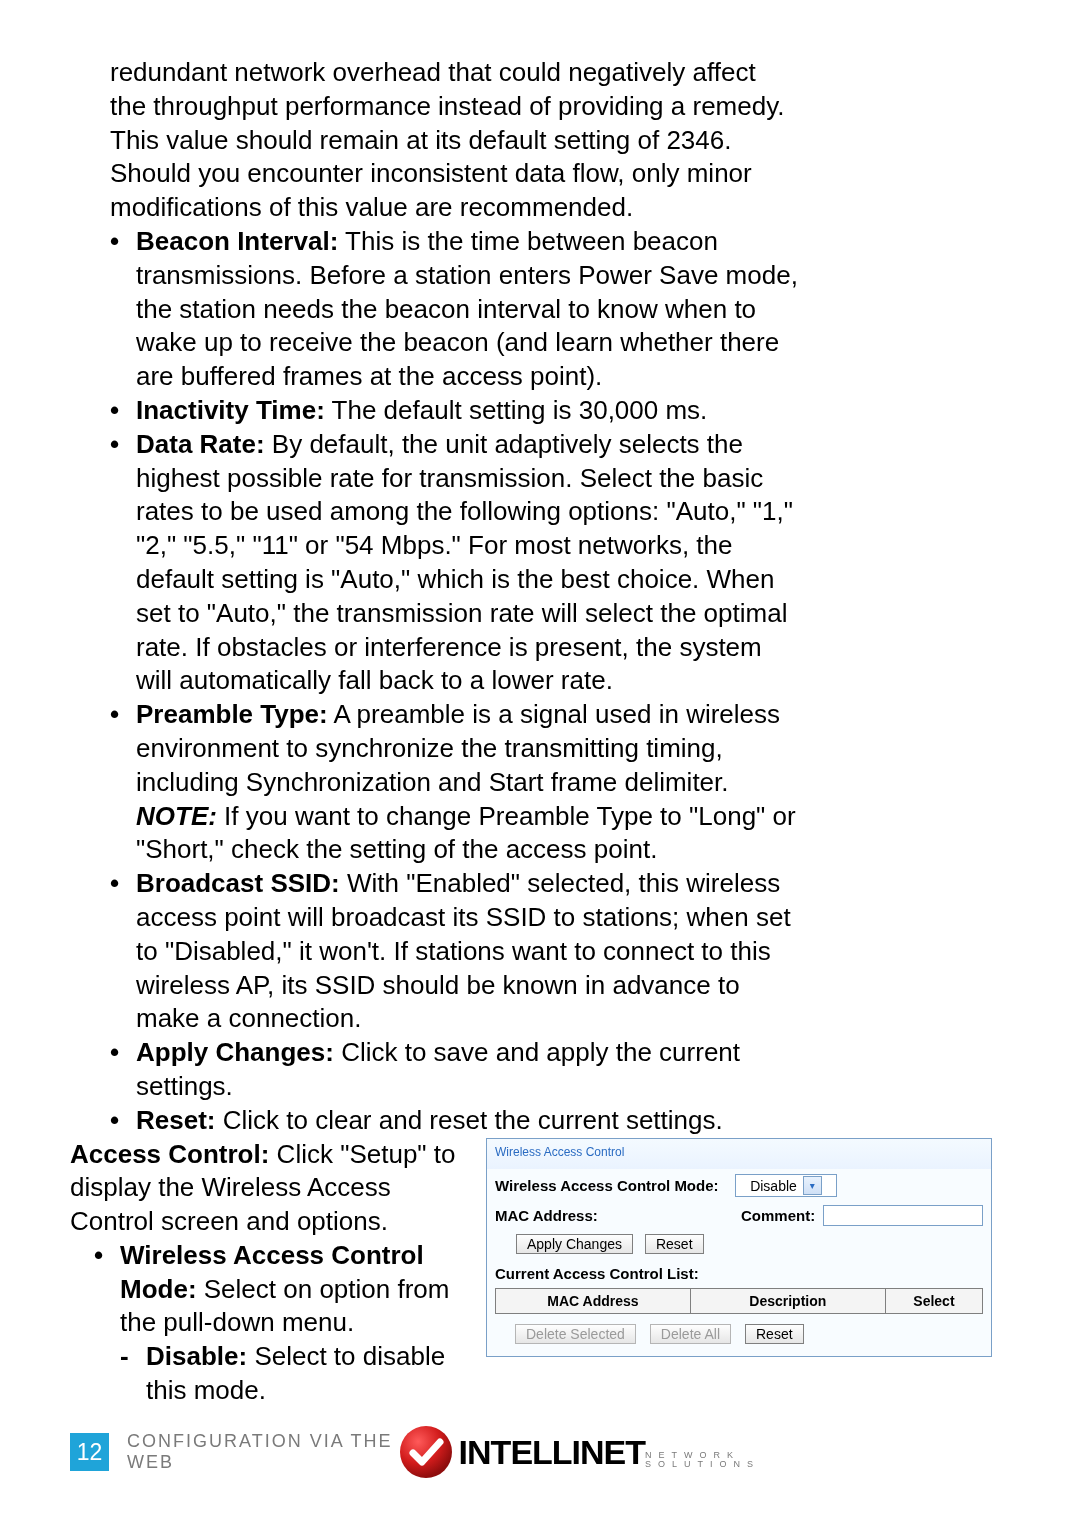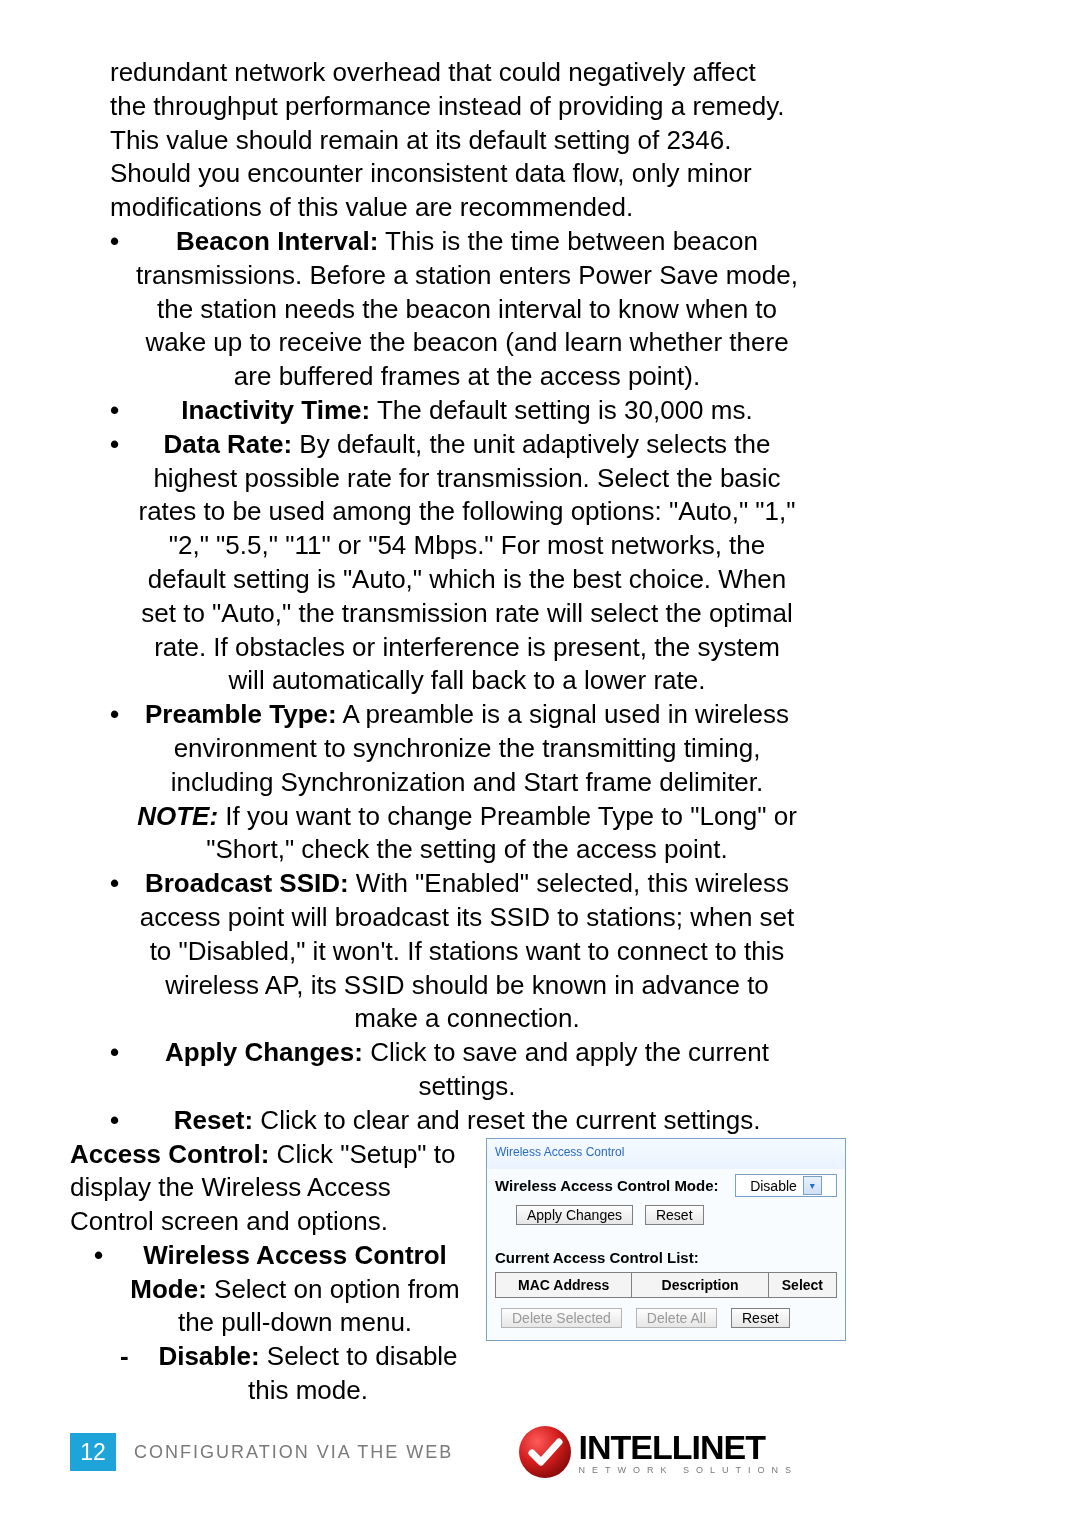--- a/index.html
+++ b/index.html
@@ -25,21 +25,20 @@
   .bullet-row {
     display: flex;
   }
   .bullet-row .bullet {
     width: 26px;
     flex: 0 0 26px;
     font-weight: bold;
   }
   .bullet-row .content {
     flex: 1;
-    text-align: center;
   }
   .bold { font-weight: bold; }
   .italic { font-style: italic; }
 
   
   .two-col {
     display: flex;
     gap: 16px;
   }
   .two-col .left {
@@ -117,21 +116,21 @@
     padding: 1px 10px;
     color: #000;
   }
   .btn.disabled {
     color: #9a9a9a;
     border-color: #b5b5b5;
   }
   .btn-row {
     display: flex;
     gap: 12px;
-    margin: 4px 0 23px 6px;
+    margin: 4px 0 10px 6px;
     padding-left: 15px;
   }
   .list-title {
     font-weight: bold;
     font-size: 15px;
     margin-bottom: 4px;
   }
   .list-table {
     border: 1px solid #7f7f7f;
     width: 100%;
@@ -140,21 +139,21 @@
   }
   .list-table th {
     border: 1px solid #7f7f7f;
     background: #f4f4f4;
     font-weight: bold;
     padding: 3px 6px;
   }
   .btn-row2 {
     display: flex;
     gap: 14px;
-    margin: 10px 0 4px 6px;
+    margin: 10px 0 4px 20px;
   }
 
   
   .footer {
     position: absolute;
     bottom: 40px;
     left: 70px;
     right: 70px;
     display: flex;
     align-items: center;
@@ -187,22 +186,23 @@
     gap: 6px;
   }
   .logo-mark {
     position: relative;
     width: 54px;
     height: 54px;
   }
   .logo-mark svg { width: 54px; height: 54px; }
   .logo-text {
     display: flex;
-    flex-direction: column;
+    flex-direction: row;
     line-height: 1;
+    align-items: flex-end;
   }
   .logo-name {
     font-family: Arial, Helvetica, sans-serif;
     font-weight: 900;
     font-size: 34px;
     letter-spacing: -1px;
     color: #000;
   }
   .logo-sub {
     font-size: 9px;
@@ -291,20 +291,26 @@
       <div class="right">
         <div class="panel">
           <div class="panel-title">Wireless Access Control</div>
           <div class="panel-body">
             <div class="form-row">
               <div class="form-label">Wireless Access Control Mode:</div>
               <div class="select">
                 <span>Disable</span>
                 <span class="chev">▾</span>
               </div>
+            </div>
+            <div class="form-row">
+              <span class="form-label-sm" style="width:110px;display:inline-block;">MAC Address:</span>
+              <input class="text-input" style="width: 110px; visibility: hidden;">
+              <span class="form-label-sm" style="margin-left:8px;">Comment:</span>
+              <input class="text-input" style="width: 150px;">
             </div>
             <div class="btn-row">
               <button class="btn">Apply Changes</button>
               <button class="btn">Reset</button>
             </div>
             <div class="list-title">Current Access Control List:</div>
             <table class="list-table">
               <tbody>
                   <tr>
                 <th style="width:40%;">MAC Address</th>

